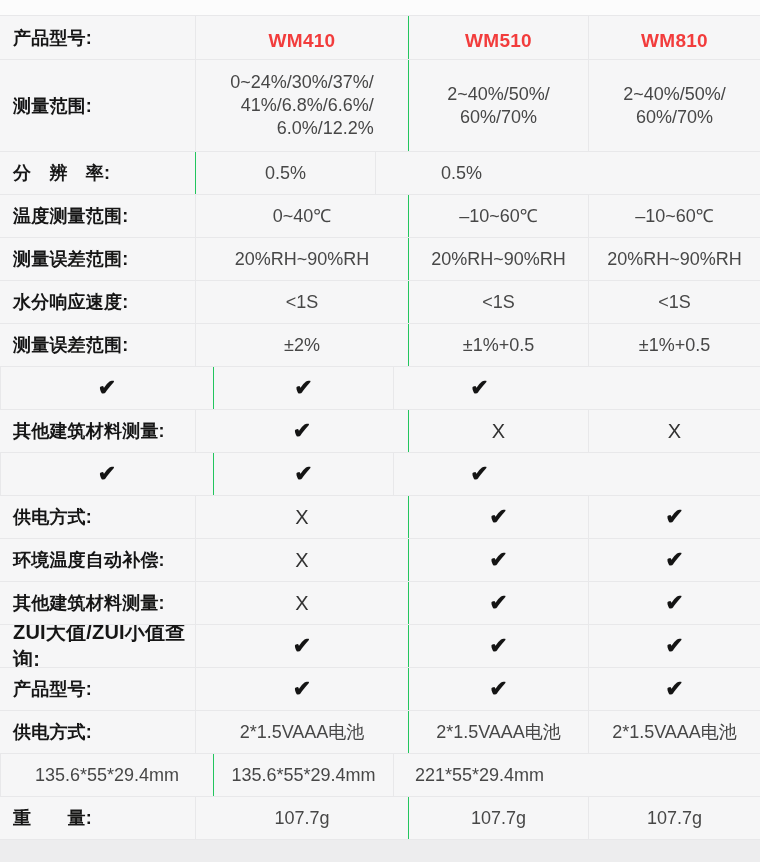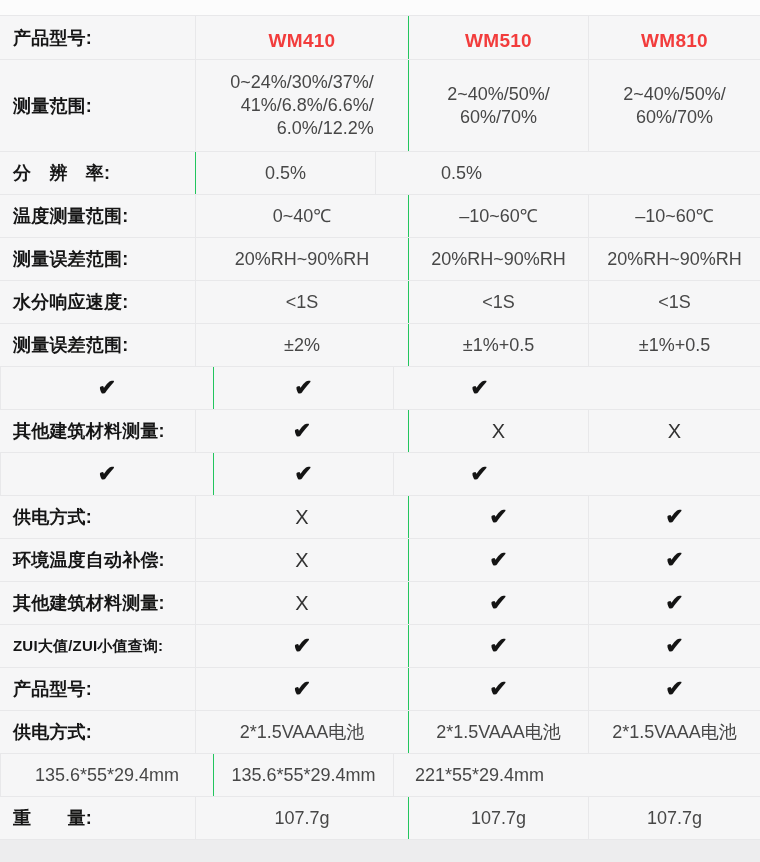--- a/index.html
+++ b/index.html
@@ -25,21 +25,21 @@
   .cell{
     display:flex;align-items:center;justify-content:center;
     text-align:center;padding:0 5px;overflow:hidden;
   }
   .cell.label{
     width:195px;justify-content:flex-start;text-align:left;
     padding-left:13px;padding-right:2px;
     font-size:18px;font-weight:bold;color:#161616;
     letter-spacing:0.2px;
   }
-  .cell.label.small{font-size:15px;}
+  .cell.label.small{font-size:20px;}
   .cell.c1{width:213px;border-left:1px solid #e8e8ea;}
   .cell.c2{width:180px;border-left:1px solid #22c55e;}
   .cell.c3{width:172px;border-left:1px solid #e8e8ea;}
   .val{
     font-size:18px;color:#474747;
     white-space:pre-line;line-height:23px;
   }
   .val.left{text-align:right;}
   .row.model-row .val{
     color:#f23c3c;font-weight:bold;font-size:19px;letter-spacing:0.3px;margin-top:6px;

